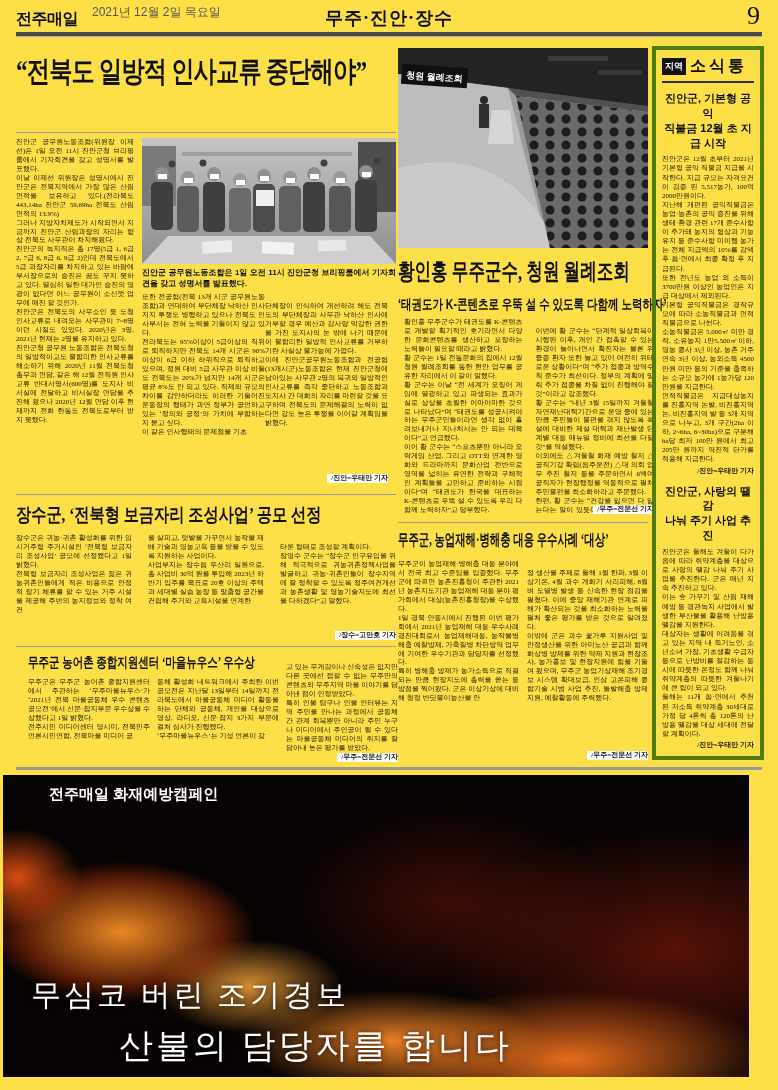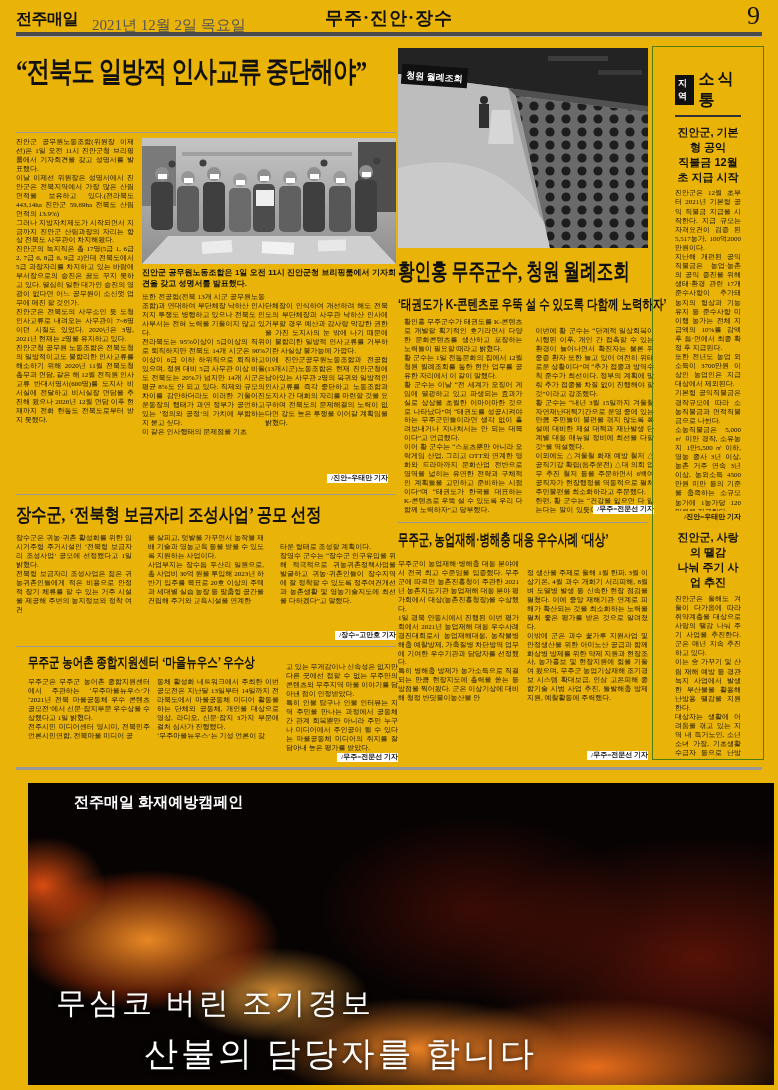--- a/index.html
+++ b/index.html
@@ -1,21 +1,21 @@
 <!DOCTYPE html>
 <html><head>
 <meta charset="utf-8">
 <style>
   html,body{margin:0;padding:0;background:#e9e9e9;}
-  .page{position:relative;width:778px;height:1090px;background:#eab308;margin:0 auto;overflow:hidden;
+  .page{position:relative;width:778px;height:1090px;background:#fde047;margin:0 auto;overflow:hidden;
         font-family:"Liberation Serif",serif;color:#111;}
   
   .mast{position:absolute;top:0;left:16px;width:746px;height:32px;}
   .paper{position:absolute;left:0;top:9px;font-family:"Liberation Sans",sans-serif;font-weight:900;font-size:16px;letter-spacing:-0.5px;}
-  .mdate{position:absolute;left:76px;top:16px;font-size:15px;color:#555;font-family:Liberation Serif, serif;}
+  .mdate{position:absolute;left:76px;top:4px;font-size:12px;color:#555;font-family:Liberation Sans, sans-serif;}
   .msec{position:absolute;left:50%;transform:translateX(-50%);top:6px;font-size:18px;font-weight:bold;letter-spacing:1px;}
   .mpage{position:absolute;right:2px;top:1px;font-size:26px;font-weight:400;}
   .rule-thick{position:absolute;top:32px;left:16px;width:746px;height:4px;background:#4a4a4a;border-bottom:1px solid #aaa;}
   
   .cx{display:inline-block;white-space:nowrap;transform-origin:0 50%;}
   .col{font-size:7px;line-height:1.28;text-align:justify;white-space:pre-line;overflow:hidden;position:relative;}
   .byline{position:absolute;right:0;bottom:0;background:#fff;padding-left:4px;font-size:7px;font-weight:bold;}
   .hr{position:absolute;left:0;width:100%;border-top:1px solid #9a9a9a;}
   .cap{font-family:"Liberation Sans",sans-serif;font-weight:bold;font-size:8px;line-height:1.4;text-align:justify;margin-top:3px;}
   
@@ -45,43 +45,43 @@
   .a2-photo{position:absolute;top:2px;left:0;width:250px;height:200px;background:#8f8f8f;overflow:hidden;}
   .a2-h{position:absolute;top:210px;left:0;font-size:23px;font-weight:900;}
   .a2-sub{position:absolute;top:250px;left:0;font-family:"Liberation Sans",sans-serif;font-size:14px;font-weight:bold;}
   .a2-cols{position:absolute;top:272px;left:6px;width:250px;height:196px;display:flex;gap:13px;}
   .a2-cols .col{flex:1;height:196px;}
   .hrM{top:476px;}
   .a4-h{position:absolute;top:484px;left:0;font-size:16px;font-weight:900;}
   .a4-cols{position:absolute;top:514px;left:0;width:250px;height:200px;display:flex;gap:8px;}
   .a4-cols .col{flex:1;height:200px;}
   
-  .sb{position:absolute;left:652px;top:46px;width:112px;height:714px;border:1px solid #4d7c0f;box-sizing:border-box;
-      padding:22px;overflow:hidden;}
+  .sb{position:absolute;left:652px;top:46px;width:112px;height:714px;border:4px solid #4d7c0f;box-sizing:border-box;
+      padding:6px;overflow:hidden;}
   .sb-head{display:flex;align-items:center;gap:4px;border-bottom:2px solid #333;padding-bottom:4px;}
   .sb-tag{background:#111;color:#fff;font-family:"Liberation Sans",sans-serif;font-size:9px;padding:2px 3px;font-weight:bold;}
   .sb-title{font-size:16px;font-weight:700;letter-spacing:3px;}
   .sb-item-title{font-family:"Liberation Sans",sans-serif;font-size:11px;font-weight:bold;text-align:center;
       line-height:1.35;white-space:pre-line;margin:8px 0 5px 0;}
   .sb-body{font-size:7px;line-height:1.3;text-align:justify;white-space:pre-line;overflow:hidden;}
   .sb-byline{text-align:right;font-size:7px;font-weight:bold;margin:1px 0 2px 0;}
   .sb-b1{max-height:322px;}
   .sb-b2{max-height:192px;}
   
   .rule-mid{position:absolute;top:767px;left:16px;width:746px;height:3px;background:#999;}
-  .camp{position:absolute;top:775px;left:28px;width:746px;height:302px;overflow:hidden;color:#fff;
+  .camp{position:absolute;top:775px;left:3px;width:746px;height:302px;overflow:hidden;color:#fff;
     background:
       radial-gradient(ellipse 90px 70px at 2% 34%, rgba(255,90,20,.85), transparent 70%),
       radial-gradient(ellipse 170px 90px at 16% 52%, rgba(255,150,40,.9), rgba(200,60,10,.4) 60%, transparent 78%),
       radial-gradient(ellipse 130px 65px at 33% 70%, rgba(255,170,60,.85), transparent 72%),
       radial-gradient(ellipse 210px 70px at 52% 88%, rgba(255,140,40,.9), transparent 72%),
       radial-gradient(ellipse 280px 95px at 76% 94%, rgba(255,120,30,.9), transparent 72%),
       radial-gradient(ellipse 320px 170px at 90% 58%, rgba(150,30,10,.55), transparent 72%),
       radial-gradient(ellipse 220px 130px at 60% 42%, rgba(110,20,8,.5), transparent 72%),
-      #070303; margin-top: 8px;}
+      #070303;}
   .camp-label{position:absolute;top:10px;left:46px;font-family:"Liberation Sans",sans-serif;font-size:15px;font-weight:bold;}
   .camp-l1{position:absolute;top:200px;left:28px;font-size:30px;letter-spacing:3px;text-shadow:0 0 6px rgba(0,0,0,.8);}
   .camp-l2{position:absolute;top:248px;left:116px;font-size:34px;letter-spacing:3px;text-shadow:0 0 6px rgba(0,0,0,.8);}
 </style>
 </head>
 <body>
 
 <div class="page">
 
   <div class="mast">

